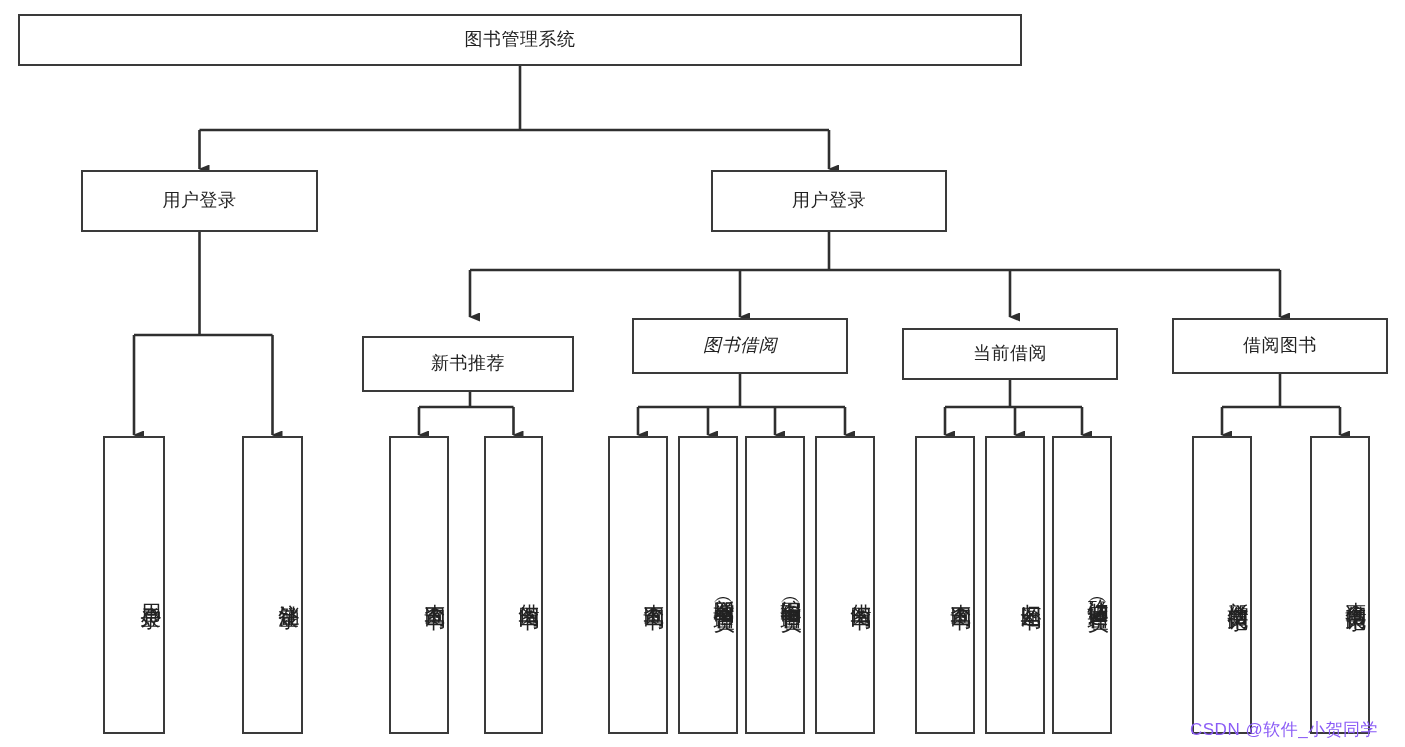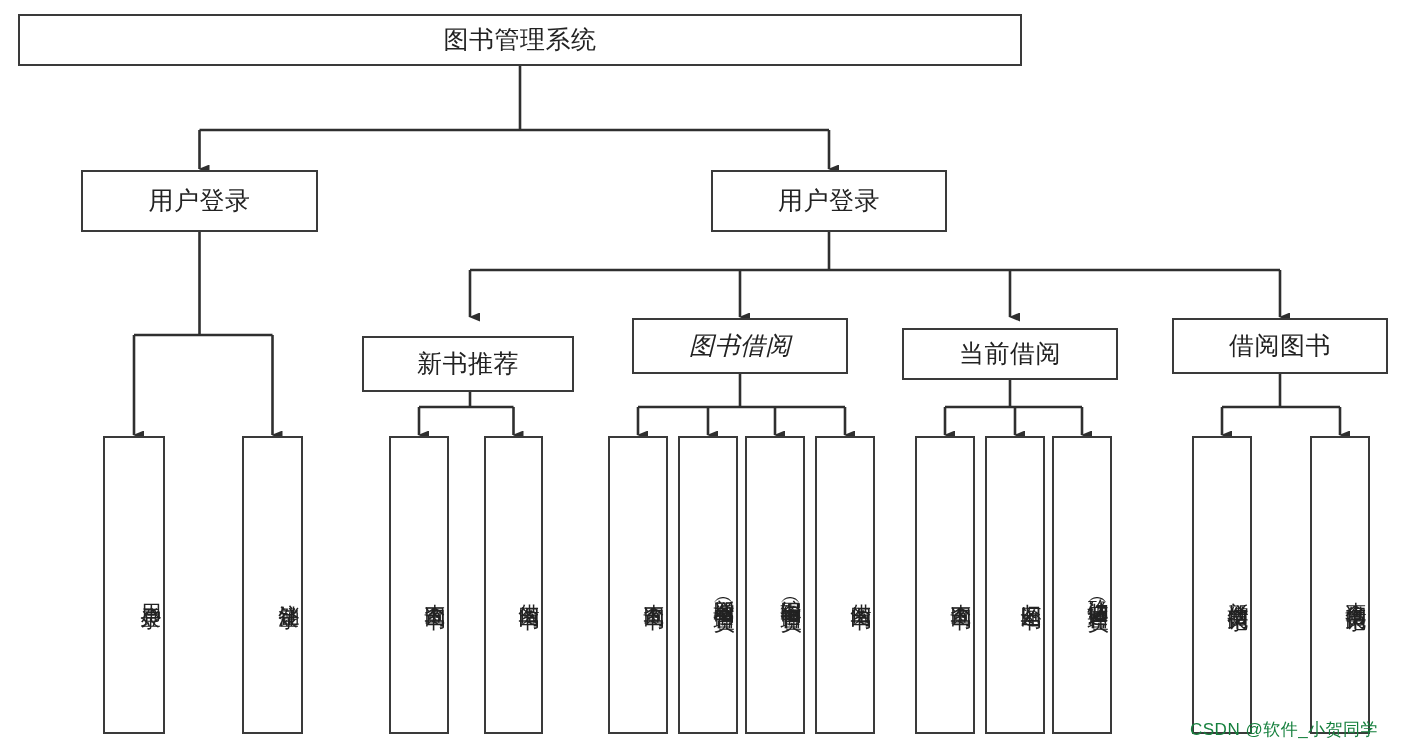--- a/index.html
+++ b/index.html
@@ -30,41 +30,41 @@
     box-sizing: border-box;
     background: #ffffff;
     border: 2px solid #3a3a3a;
     display: flex;
     align-items: center;
     justify-content: center;
     color: #222222;
     line-height: 1.18;
   }
   .node.horiz {
-    font-size: 25px;
+    font-size: 18px;
     letter-spacing: 0.5px;
     text-align: center;
   }
   .node.vert {
     writing-mode: vertical-rl;
     text-orientation: upright;
     font-size: 21px;
     letter-spacing: 2px;
     align-items: flex-start;
     justify-content: center;
     padding-top: 12px;
   }
   .node.vert .vlabel {
     writing-mode: vertical-rl;
     text-orientation: upright;
     white-space: nowrap;
   }
   .watermark {
     position: absolute;
-    color: #15803d;
+    color: #8b5cf6;
     font-size: 17px;
     white-space: nowrap;
     letter-spacing: 0.5px;
   }
 </style>
 </head>
 <body>
 
 <div id="canvas">
 

